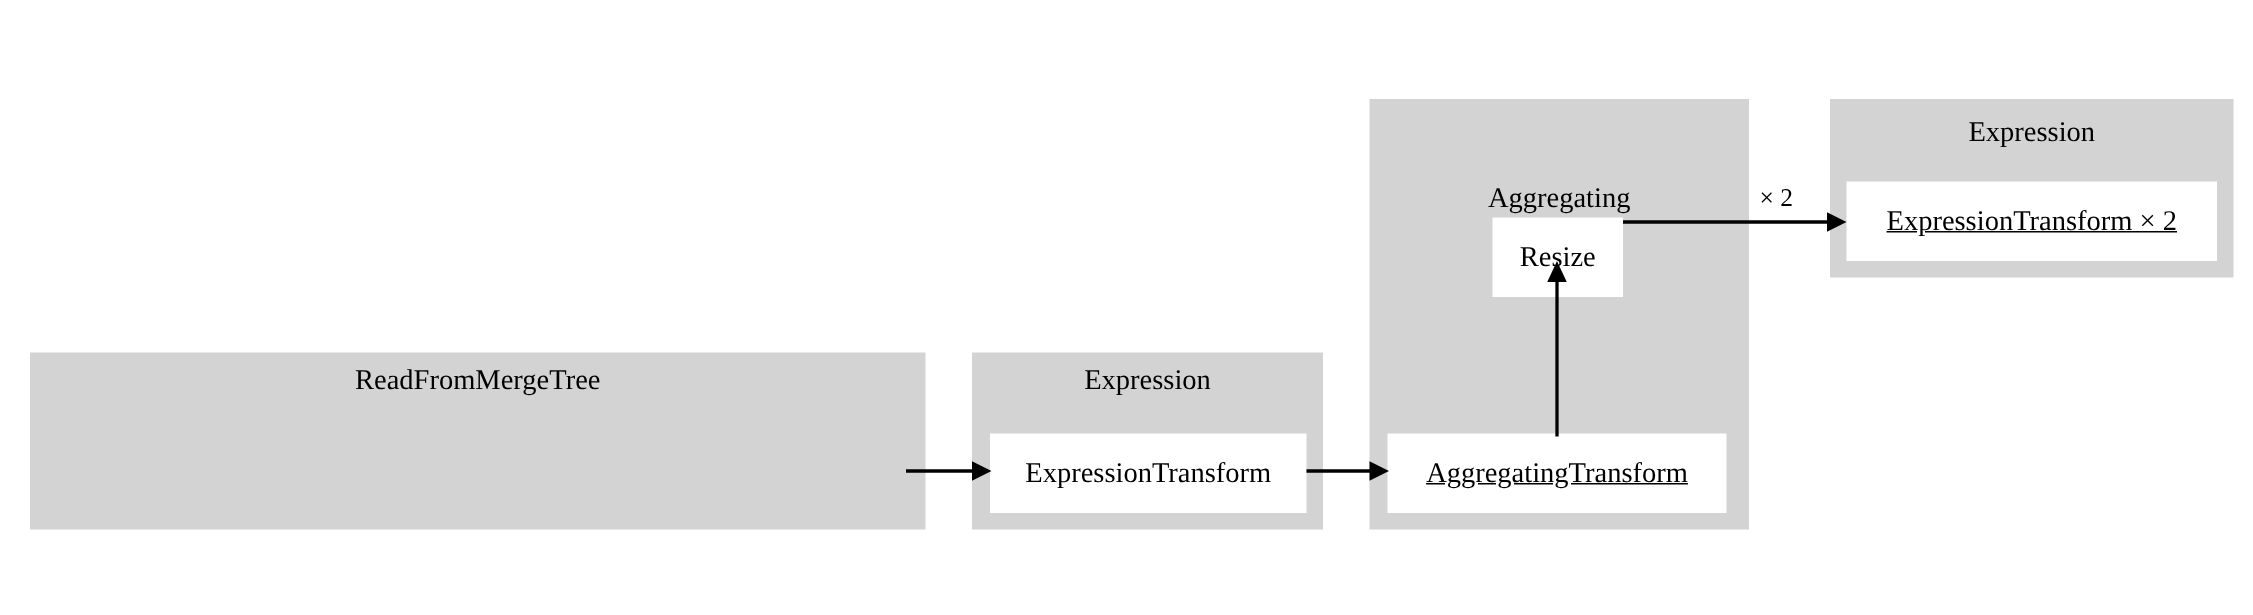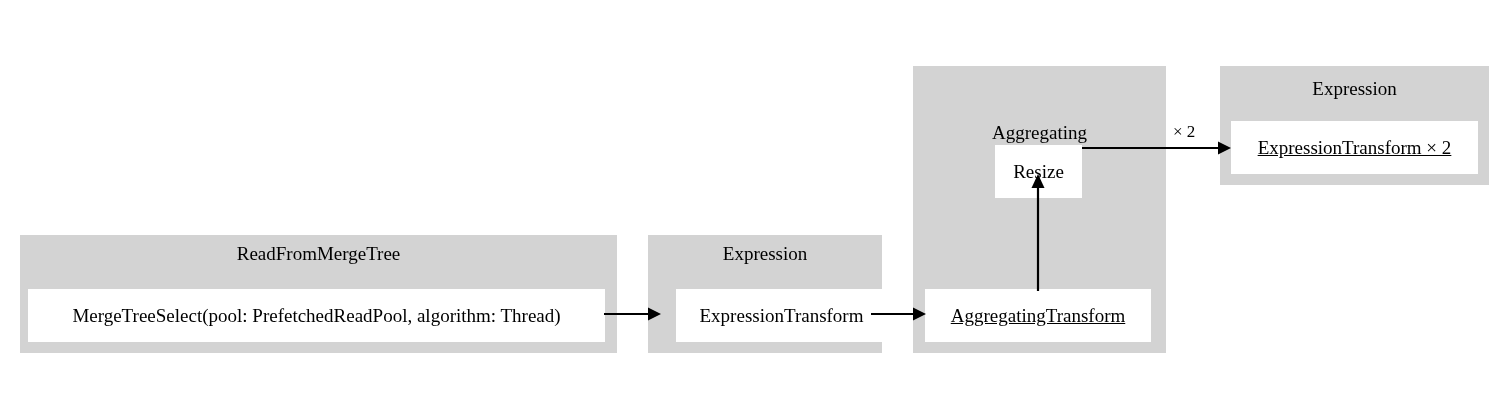--- a/index.html
+++ b/index.html
@@ -65,26 +65,25 @@
   }
 </style>
 </head>
 <body>
 
 <div id="canvas">
 
   <div class="cluster" style="left:20px; top:235px; width:597px; height:118px;">
     <div class="cluster-title" style="top:8px;">ReadFromMergeTree</div>
   </div>
-  <div class="node" style="left:28px; top:289px; width:577px; height:53px;">MergeTreeSelect(pool: PrefetchedReadPool, algorithm: Thread)</div>
 
   <div class="cluster" style="left:648px; top:235px; width:234px; height:118px;">
     <div class="cluster-title" style="top:8px;">Expression</div>
   </div>
-  <div class="node" style="left:676px; top:289px; width:211px; height:53px;">ExpressionTransform</div>
+  <div class="node" style="left:660px; top:289px; width:211px; height:53px;">ExpressionTransform</div>
 
   <div class="cluster" style="left:913px; top:66px; width:253px; height:287px;">
     <div class="cluster-title" style="top:12px;margin-top:44px;">Aggregating</div>
   </div>
   <div class="node" style="left:995px; top:121px; width:87px; height:53px;margin-top:24px;">Resize</div>
   <div class="node" style="left:925px; top:289px; width:226px; height:53px;text-decoration:underline;">AggregatingTransform</div>
 
   <div class="cluster" style="left:1220px; top:66px; width:269px; height:119px;">
     <div class="cluster-title" style="top:12px;">Expression</div>
   </div>

